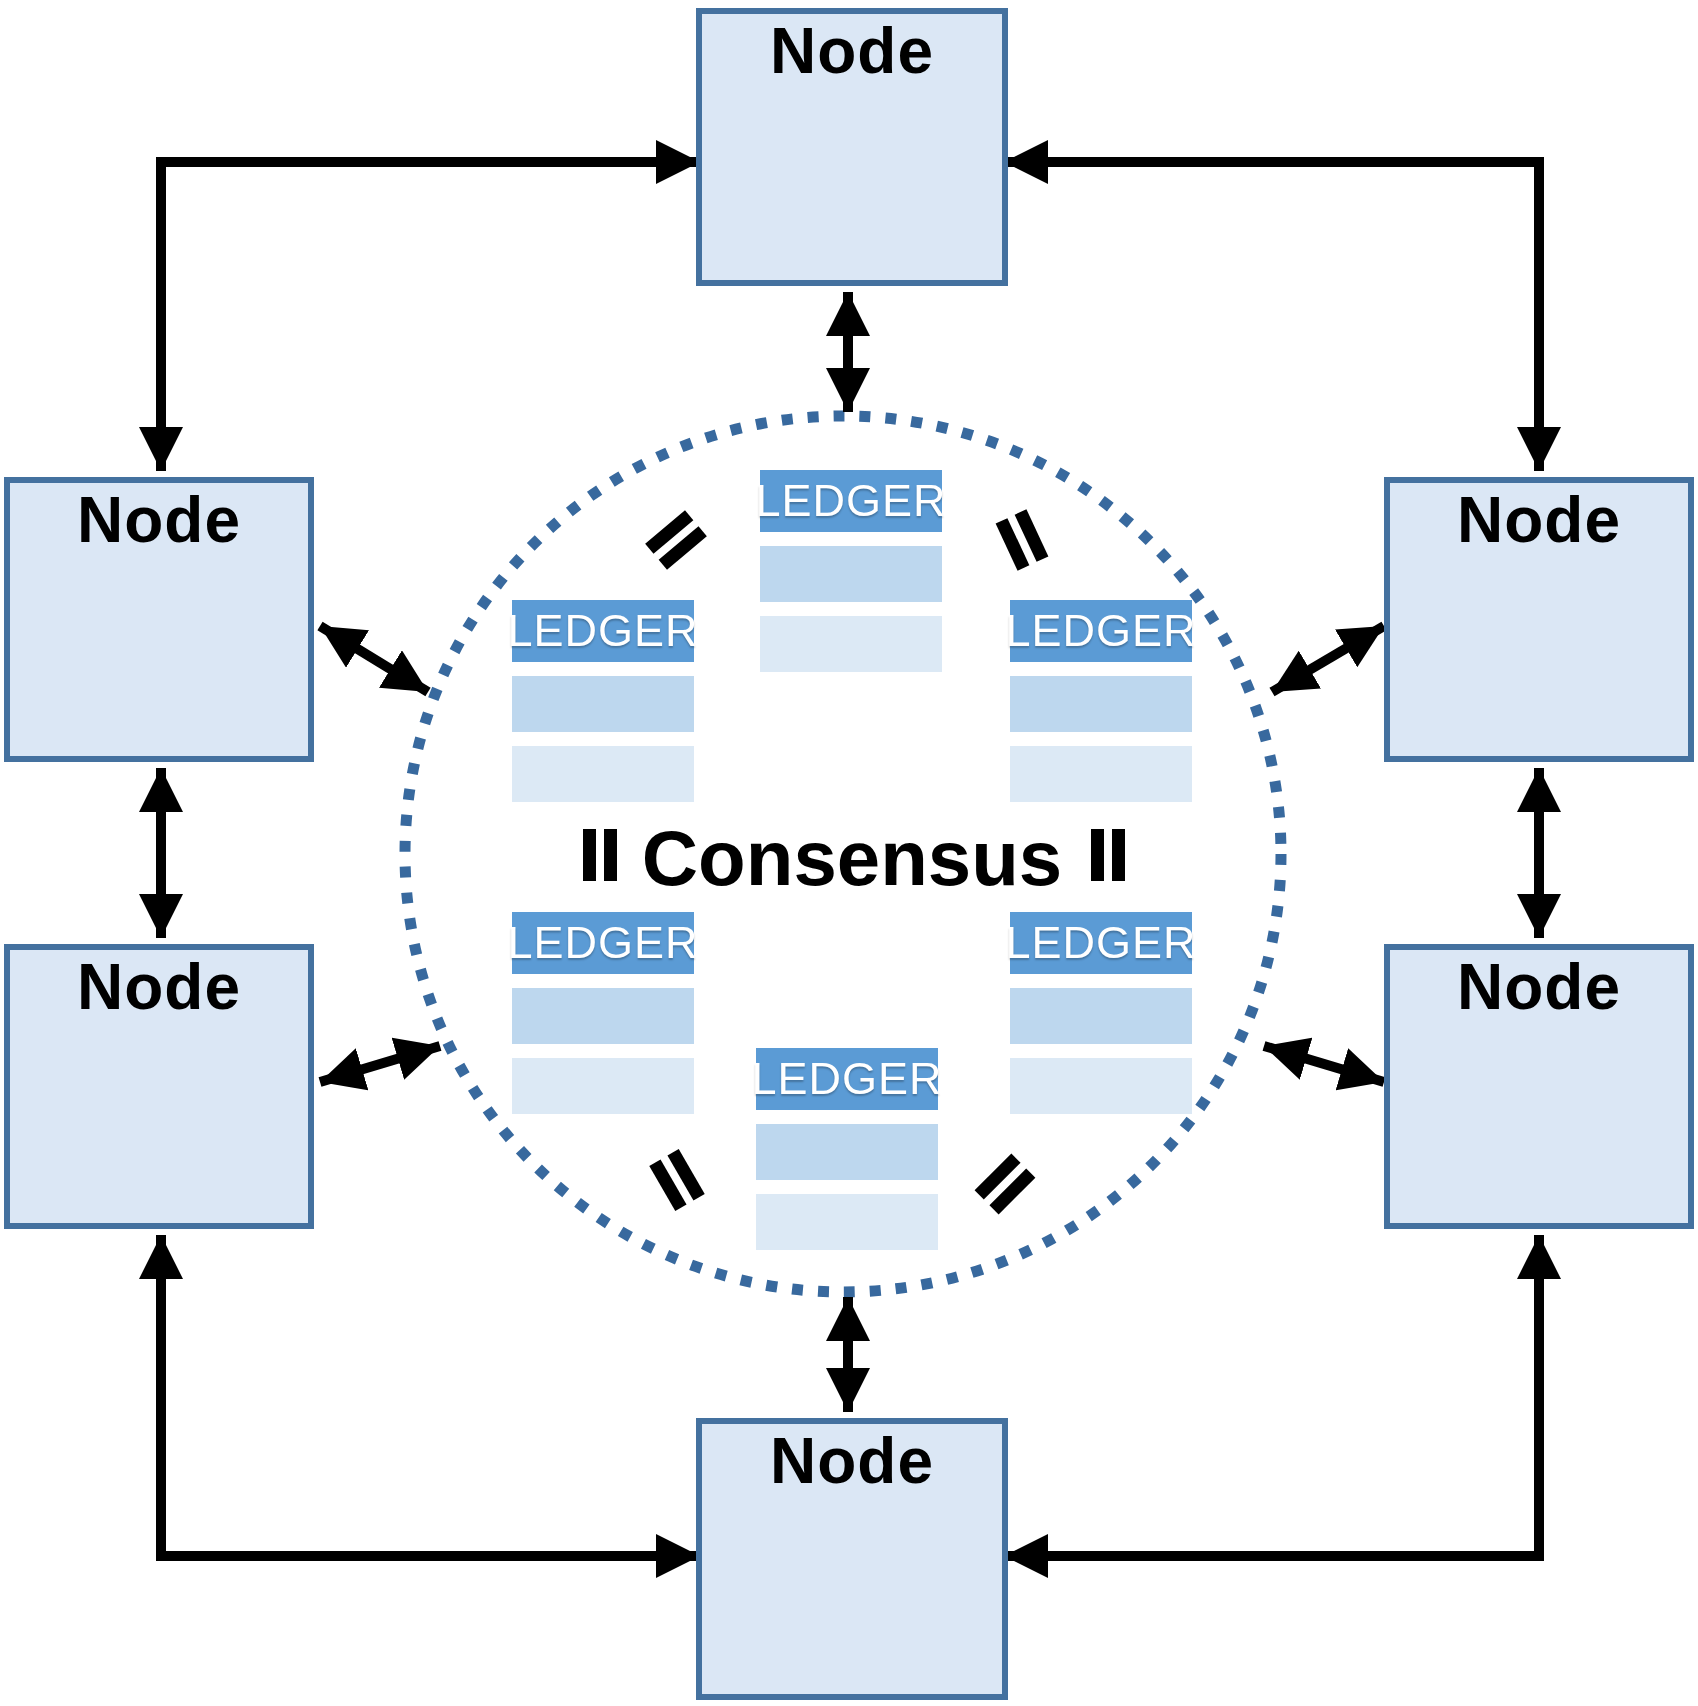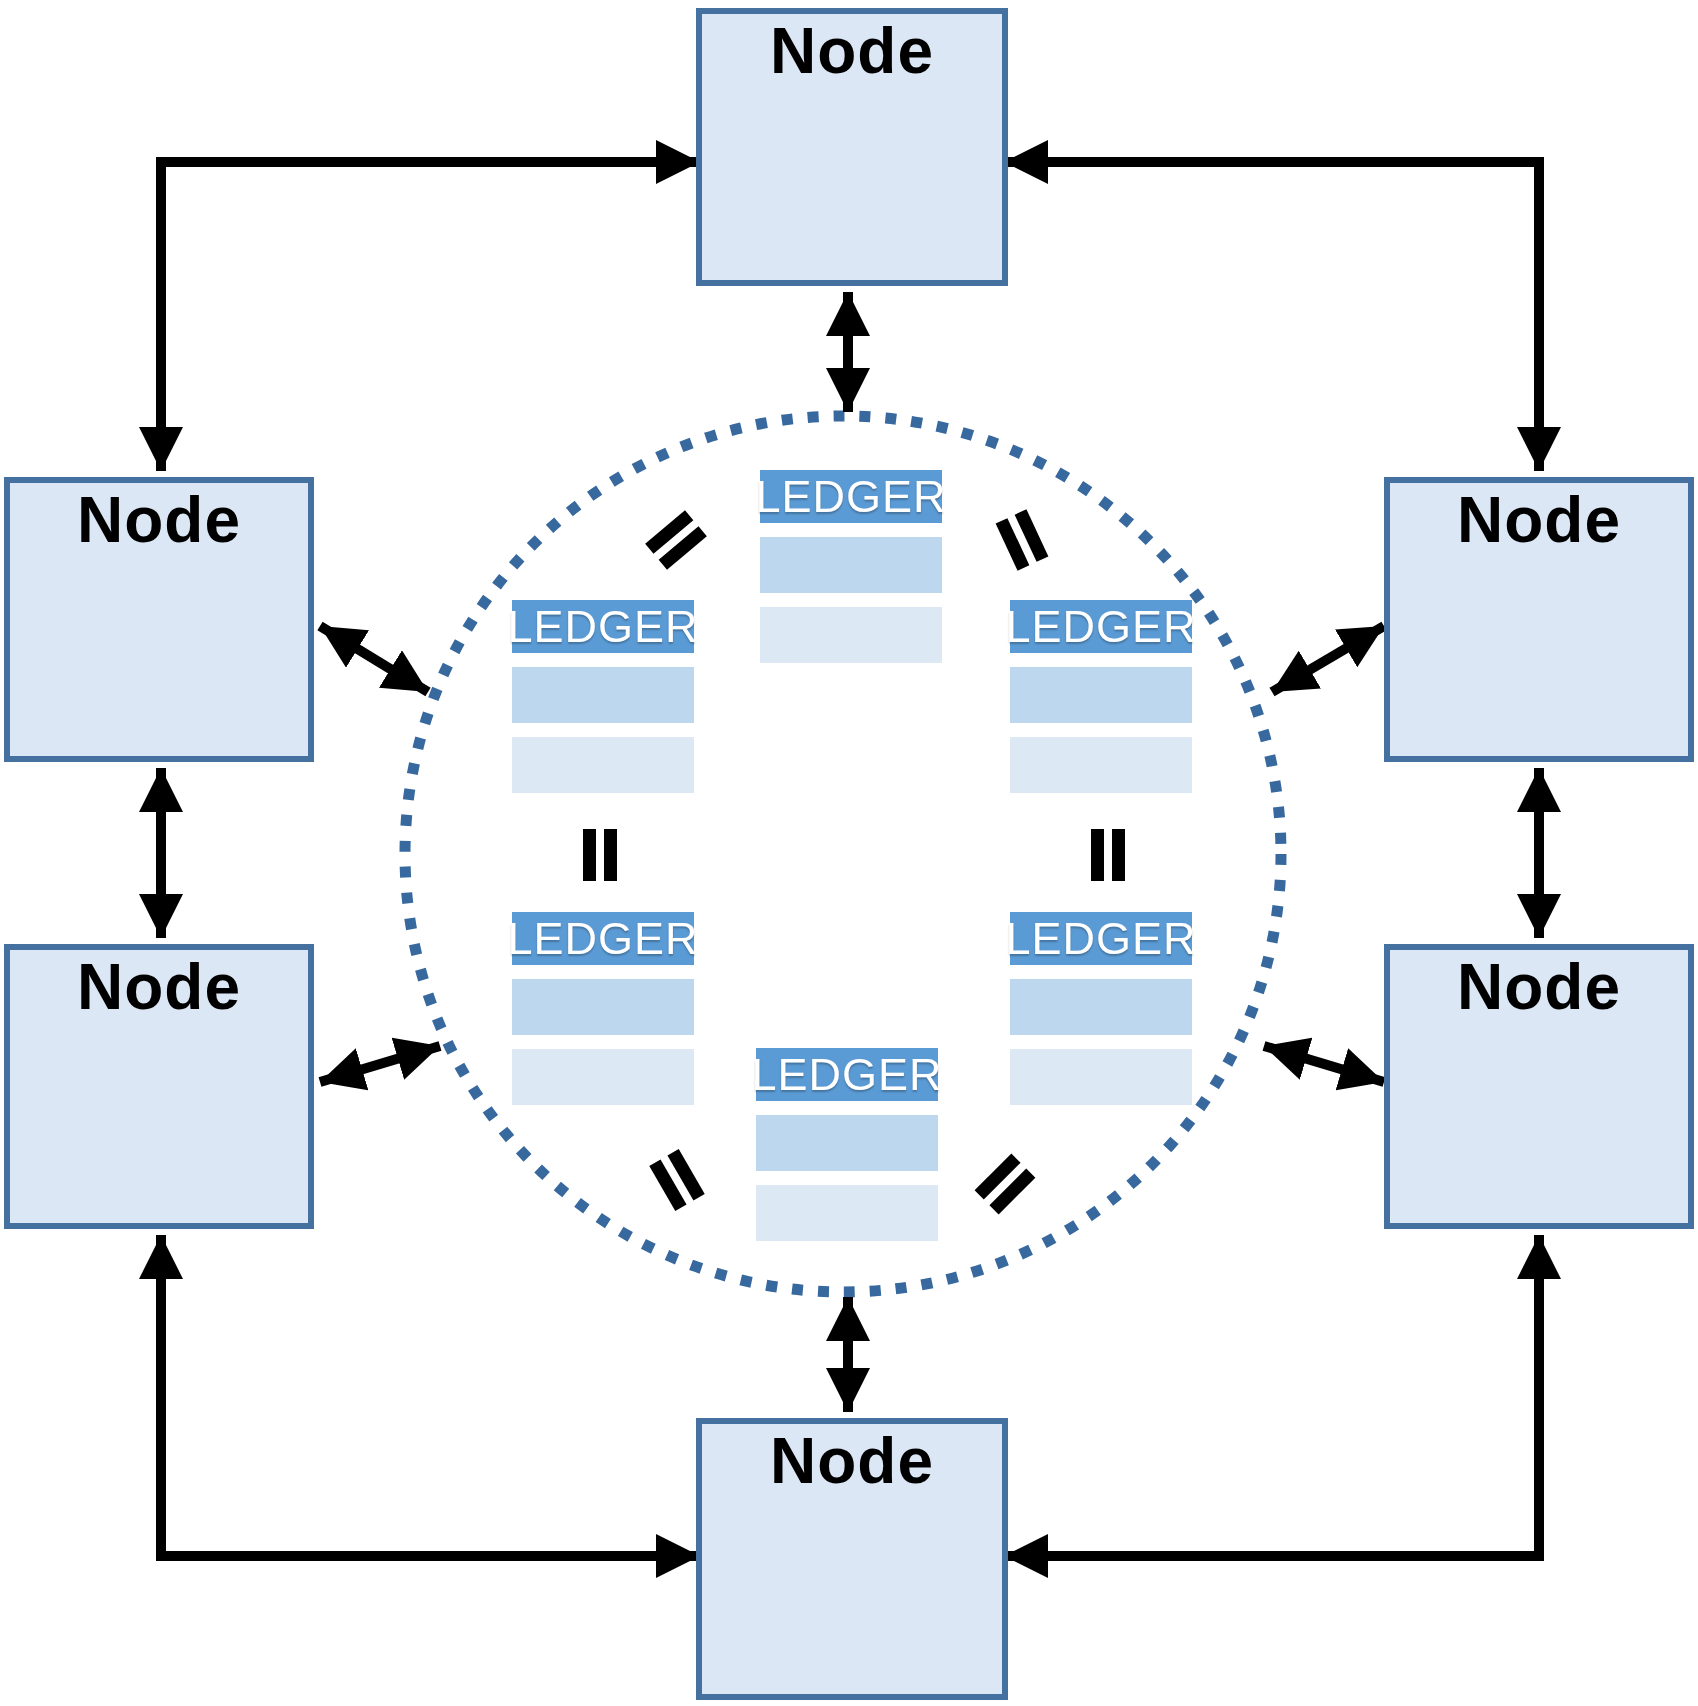--- a/index.html
+++ b/index.html
@@ -23,21 +23,21 @@
     letter-spacing:1px;
   }
   .node-top{left:696px;top:8px;width:312px;height:278px;}
   .node-left-upper{left:4px;top:477px;width:310px;height:285px;}
   .node-left-lower{left:4px;top:944px;width:310px;height:285px;}
   .node-right-upper{left:1384px;top:477px;width:310px;height:285px;}
   .node-right-lower{left:1384px;top:944px;width:310px;height:285px;}
   .node-bottom{left:696px;top:1418px;width:312px;height:282px;}
   .ledger{position:absolute;width:182px;}
   .ledger-header{
-    height:53px;background:var(--ledger-header);
+    height:62px;background:var(--ledger-header);
     color:var(--ledger-text);
     display:flex;align-items:center;justify-content:center;
     font-size:45px;letter-spacing:1px;
     text-shadow:0 2px 2px rgba(0,0,0,0.25);
   }
   .ledger-row{height:56px;margin-top:14px;}
   .ledger-row.mid{background:var(--ledger-row-mid);}
   .ledger-row.light{background:var(--ledger-row-light);}
   .ledger-top{left:760px;top:470px;}
   .ledger-upper-left{left:512px;top:600px;}
@@ -159,14 +159,15 @@
     <div class="ledger-header">LEDGER</div>
     <div class="ledger-row mid"></div>
     <div class="ledger-row light"></div>
   </div>
   <div class="ledger ledger-bottom">
     <div class="ledger-header">LEDGER</div>
     <div class="ledger-row mid"></div>
     <div class="ledger-row light"></div>
   </div>
 
+  <div class="consensus-label">Consensus</div>
 
 </div>
 
 </body></html>

